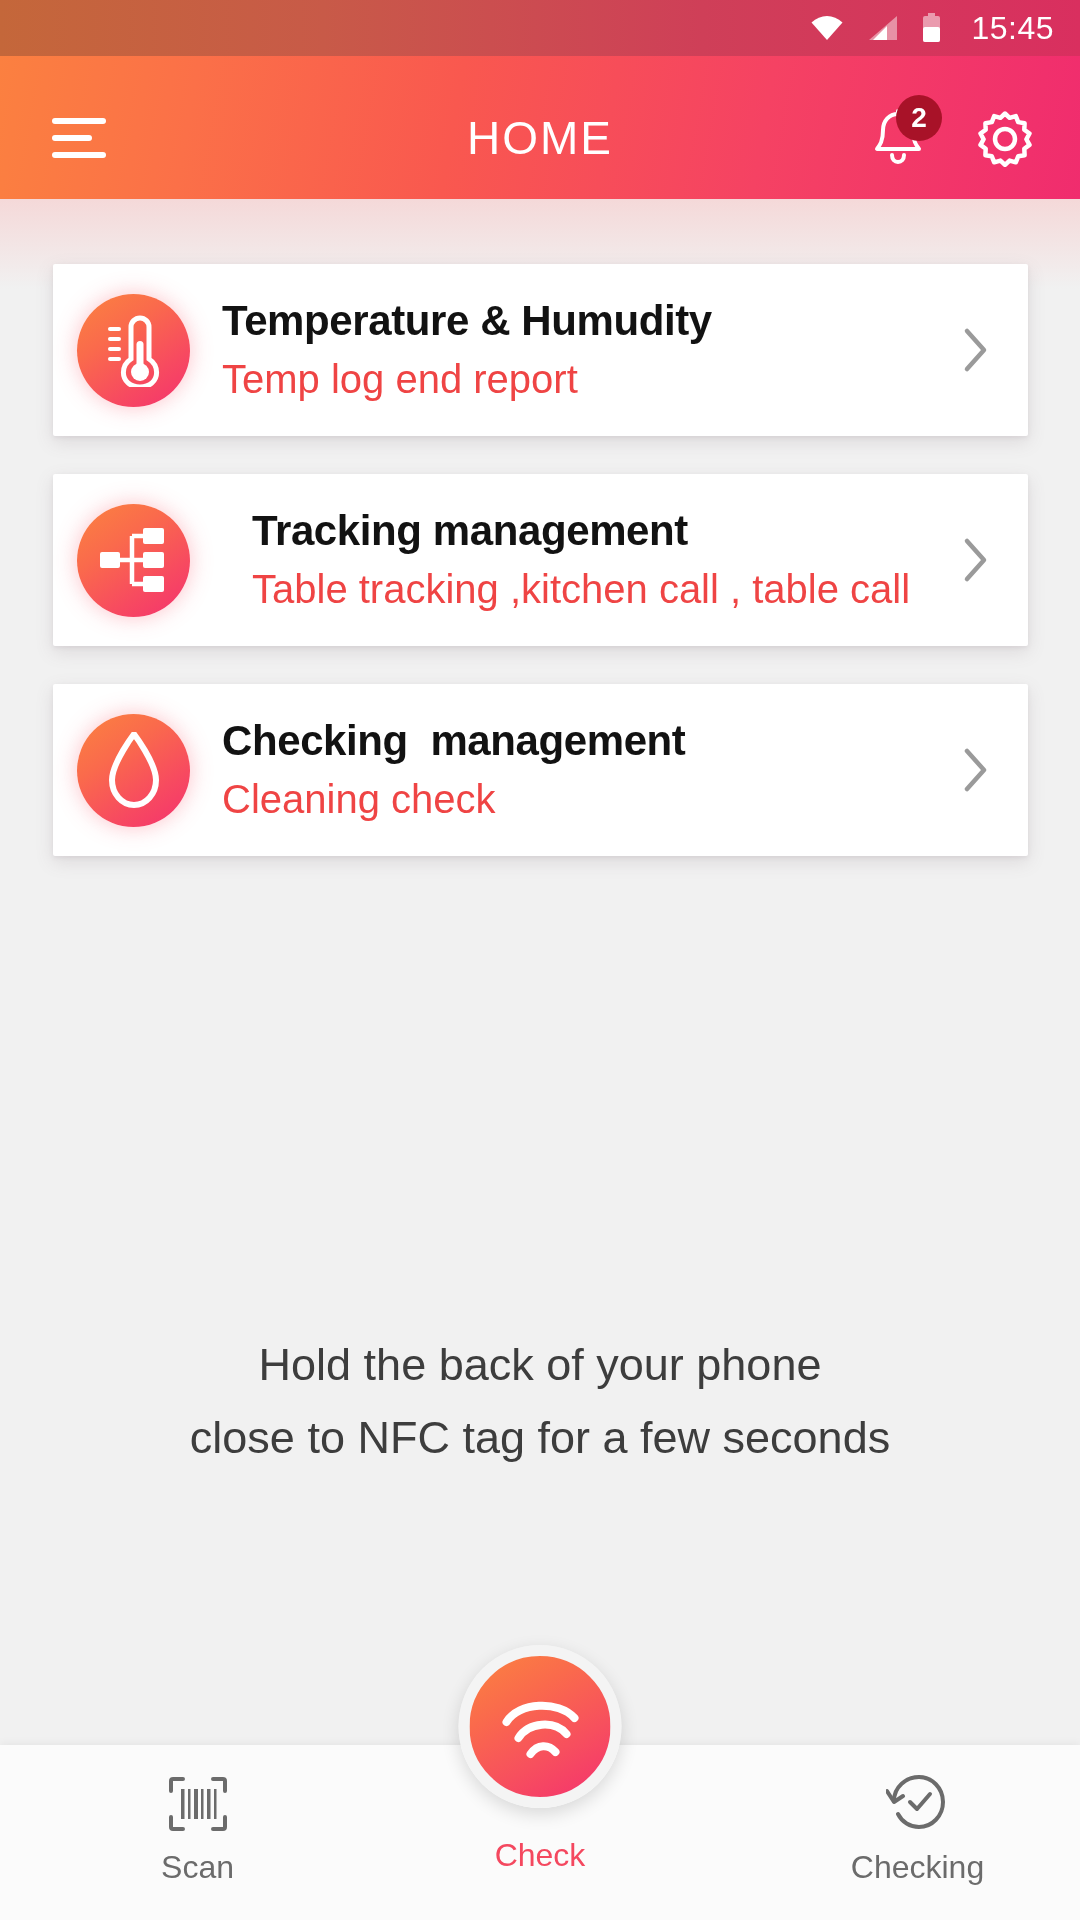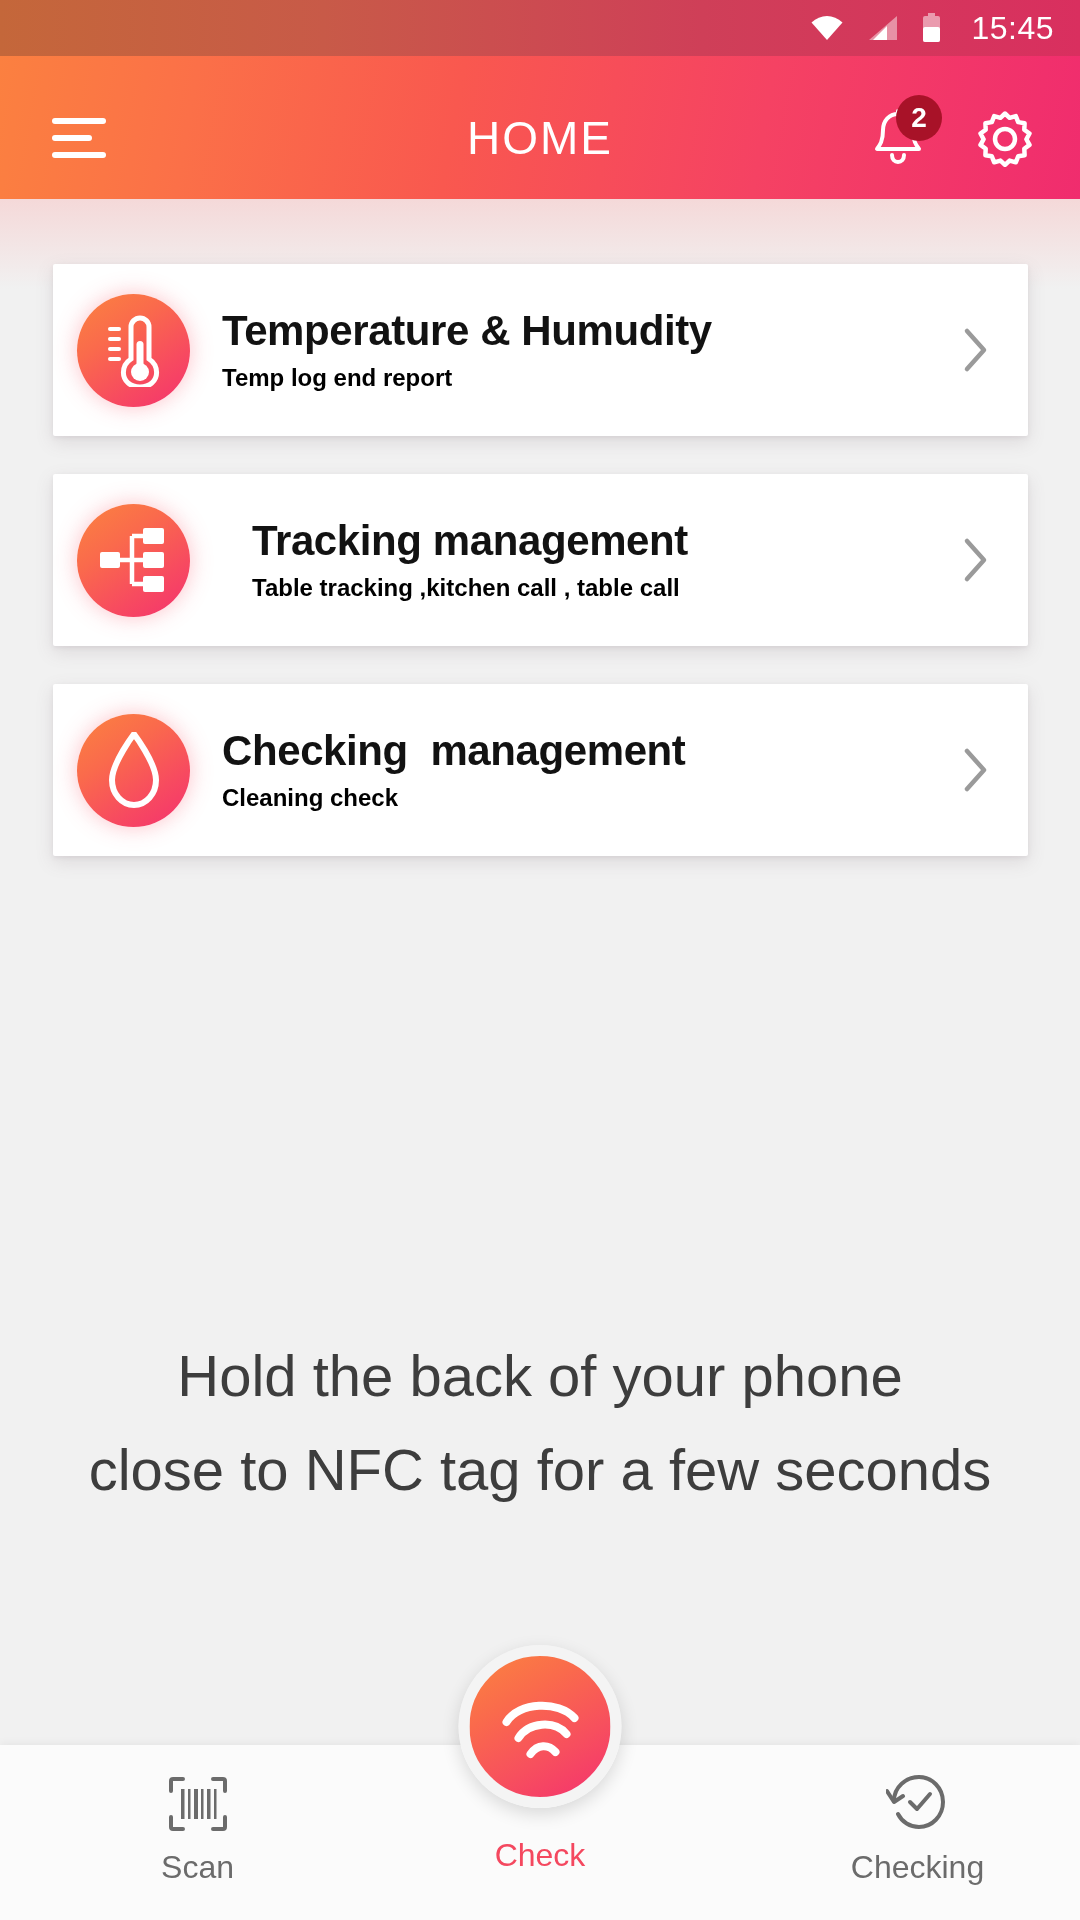--- a/index.html
+++ b/index.html
@@ -83,29 +83,29 @@
     display:flex; align-items:center; justify-content:center;
     box-shadow:0 0 22px rgba(248,80,100,0.35);
   }
   .card-text { flex:1; padding-left:32px; }
   .card-title {
     font-size:42px; font-weight:700; color:#121212;
     letter-spacing:-0.4px; line-height:1.15;
     white-space:pre;
   }
   .card-sub {
-    font-size:24px; color:#000000; margin-top:9px; line-height:1.2;font-weight:bold;
+    font-size:40px; color:#ef4444; margin-top:9px; line-height:1.2;
   }
   .chevron { flex:0 0 40px; display:flex; align-items:center; justify-content:center; }
 
   
   .nfc-hint {
     position:absolute; top:1130px; left:0; width:1080px;
     text-align:center; color:#3d3d3d;
-    font-size:58px; line-height:1.62; font-weight:400;
+    font-size:45px; line-height:1.62; font-weight:400;
   }
 
   
   .bottomnav {
     position:absolute; bottom:0; left:0; width:1080px; height:175px;
     background:#fbfbfb;
     box-shadow:0 -2px 8px rgba(0,0,0,0.05);
     display:flex; align-items:flex-start;
   }
   .navitem {

